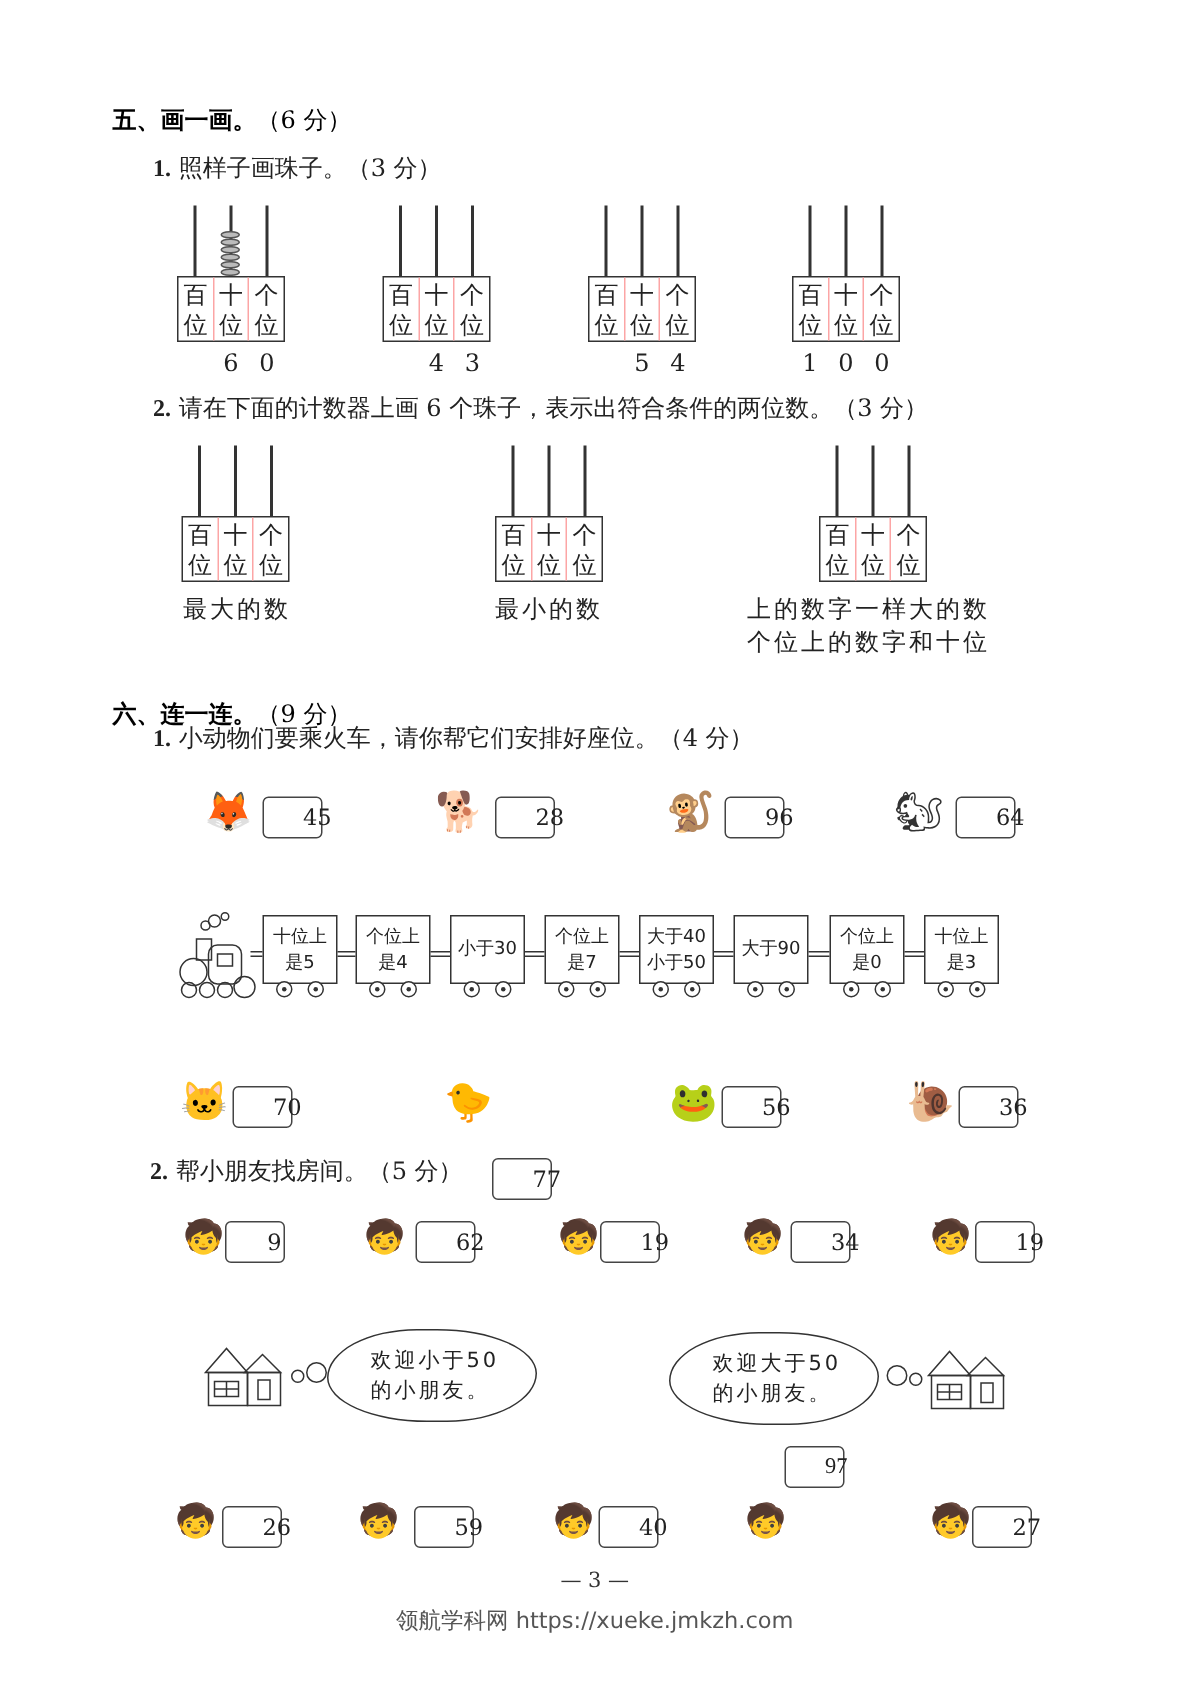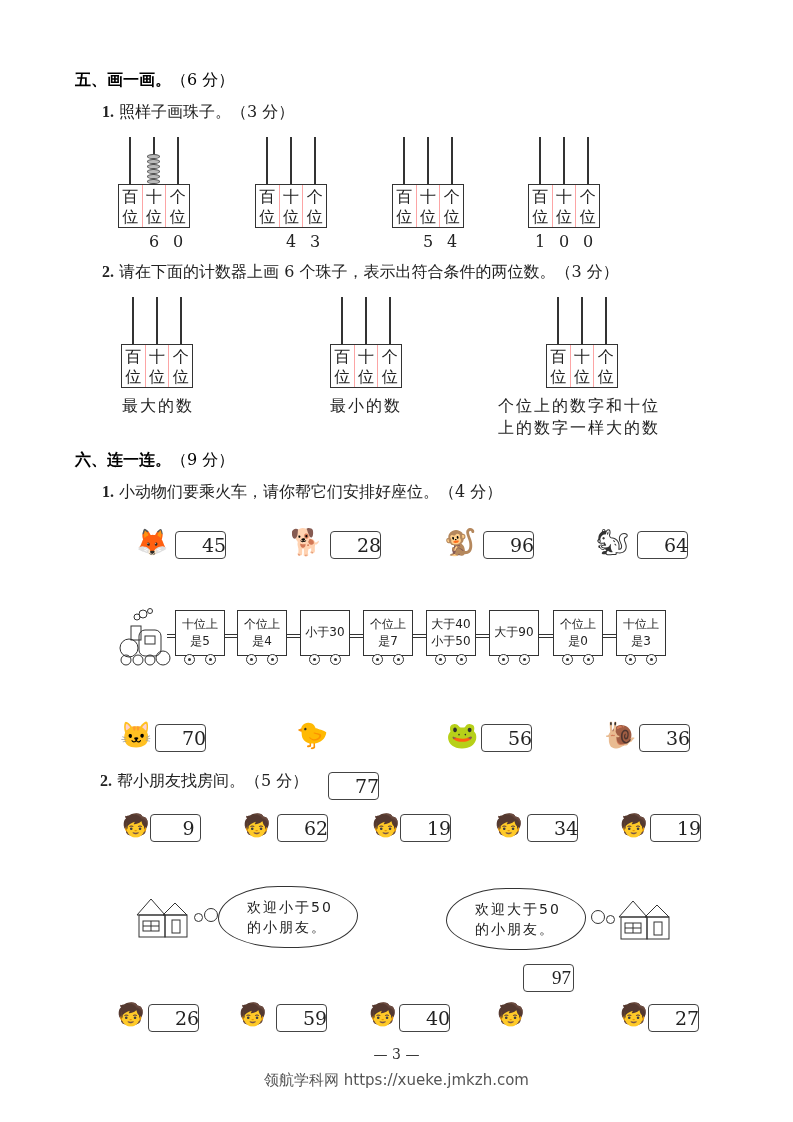--- a/index.html
+++ b/index.html
@@ -16,21 +16,21 @@
   .rod.r0 { left: 11px; } .rod.r1 { left: 35px; } .rod.r2 { left: 59px; }
   .beads { position: absolute; left: 29px; bottom: 0; width: 13px; display: flex; flex-direction: column; gap: 0; }
   .bead { width: 13px; height: 5.5px; border-radius: 50%; background: #bbb; border: 1px solid #555; margin-top: -0.5px; }
   .places { display: flex; border: 1px solid #333; height: 44px; }
   .place { flex: 1; border-right: 1px solid #fca5a5; font-size: 16px; line-height: 20px; text-align: center; padding-top: 2px; }
   .place:last-child { border-right: none; }
   .digits { display: flex; height: 20px; font-size: 16px; margin-top: 4px; }
   .digits span { flex: 1; text-align: center; }
   .caption { font-size: 16px; line-height: 22px; font-family: "DejaVu Sans", sans-serif; letter-spacing: 2px; }
   
-  .numbox { position: absolute; border: 1px solid #444; border-radius: 4px; width: 51px; height: 28px; font-size: 19px; text-align: center; line-height: 26px; background: #fff; padding-left: 26px; }
+  .numbox { position: absolute; border: 1px solid #444; border-radius: 4px; width: 40px; height: 28px; font-size: 15px; text-align: center; line-height: 26px; background: #fff; padding-left: 26px; }
   .pic { position: absolute; font-size: 26px; line-height: 30px; color: #333; }
   
   .train { position: absolute; left: 117px; top: 608px; width: 560px; height: 60px; }
   .car { position: absolute; top: 2px; width: 50px; height: 46px; border: 1px solid #333; font-size: 12px; line-height: 17px; text-align: center; padding-top: 5px; font-family: "DejaVu Sans", sans-serif; }
   .wheel { position: absolute; bottom: -10px; width: 11px; height: 11px; border: 1.5px solid #333; border-radius: 50%; background: #fff; }
   .wheel::after { content: ""; position: absolute; left: 3px; top: 3px; width: 3px; height: 3px; background: #333; border-radius: 50%; }
   .coupler { position: absolute; top: 26px; height: 4px; border-top: 1px solid #333; border-bottom: 1px solid #333; }
   .cloud { position: absolute; width: 140px; height: 62px; border: 1.5px solid #333; border-radius: 45% 50% 45% 50% / 55% 50% 55% 50%; font-size: 14px; line-height: 20px; padding: 10px 0 0 28px; font-family: "DejaVu Sans", sans-serif; letter-spacing: 2px; }
   .puff { position: absolute; border: 1.5px solid #333; border-radius: 50%; }
   .house { position: absolute; width: 54px; height: 42px; }
@@ -165,25 +165,25 @@
     <div class="rod r1"></div>
     <div class="rod r2"></div>
   </div>
   <div class="places">
     <div class="place">百位</div>
     <div class="place">十位</div>
     <div class="place">个位</div>
   </div>
 </div>
 <div class="abs caption" style="left:498px;top:395px;">
+  <div>上的数字一样大的数</div>
   <div>个位上的数字和十位</div>
-  <div>上的数字一样大的数</div>
-</div>
-
-<div class="abs section-title" style="left:75px;top:450px;">
+</div>
+
+<div class="abs section-title" style="left:75px;top:466px;">
   <span>六、连一连。</span><span class="pts">（9 分）</span>
 </div>
 <div class="abs q-title" style="left:102px;top:482px;">
   <b>1.</b><span> 小动物们要乘火车，请你帮它们安排好座位。（4 分）</span>
 </div>
 
 <div class="pic" style="left:136px;top:527px;">🦊</div>
 <div class="numbox" style="left:175px;top:531px;">45</div>
 <div class="pic" style="left:290px;top:527px;">🐕</div>
 <div class="numbox" style="left:330px;top:531px;">28</div>

